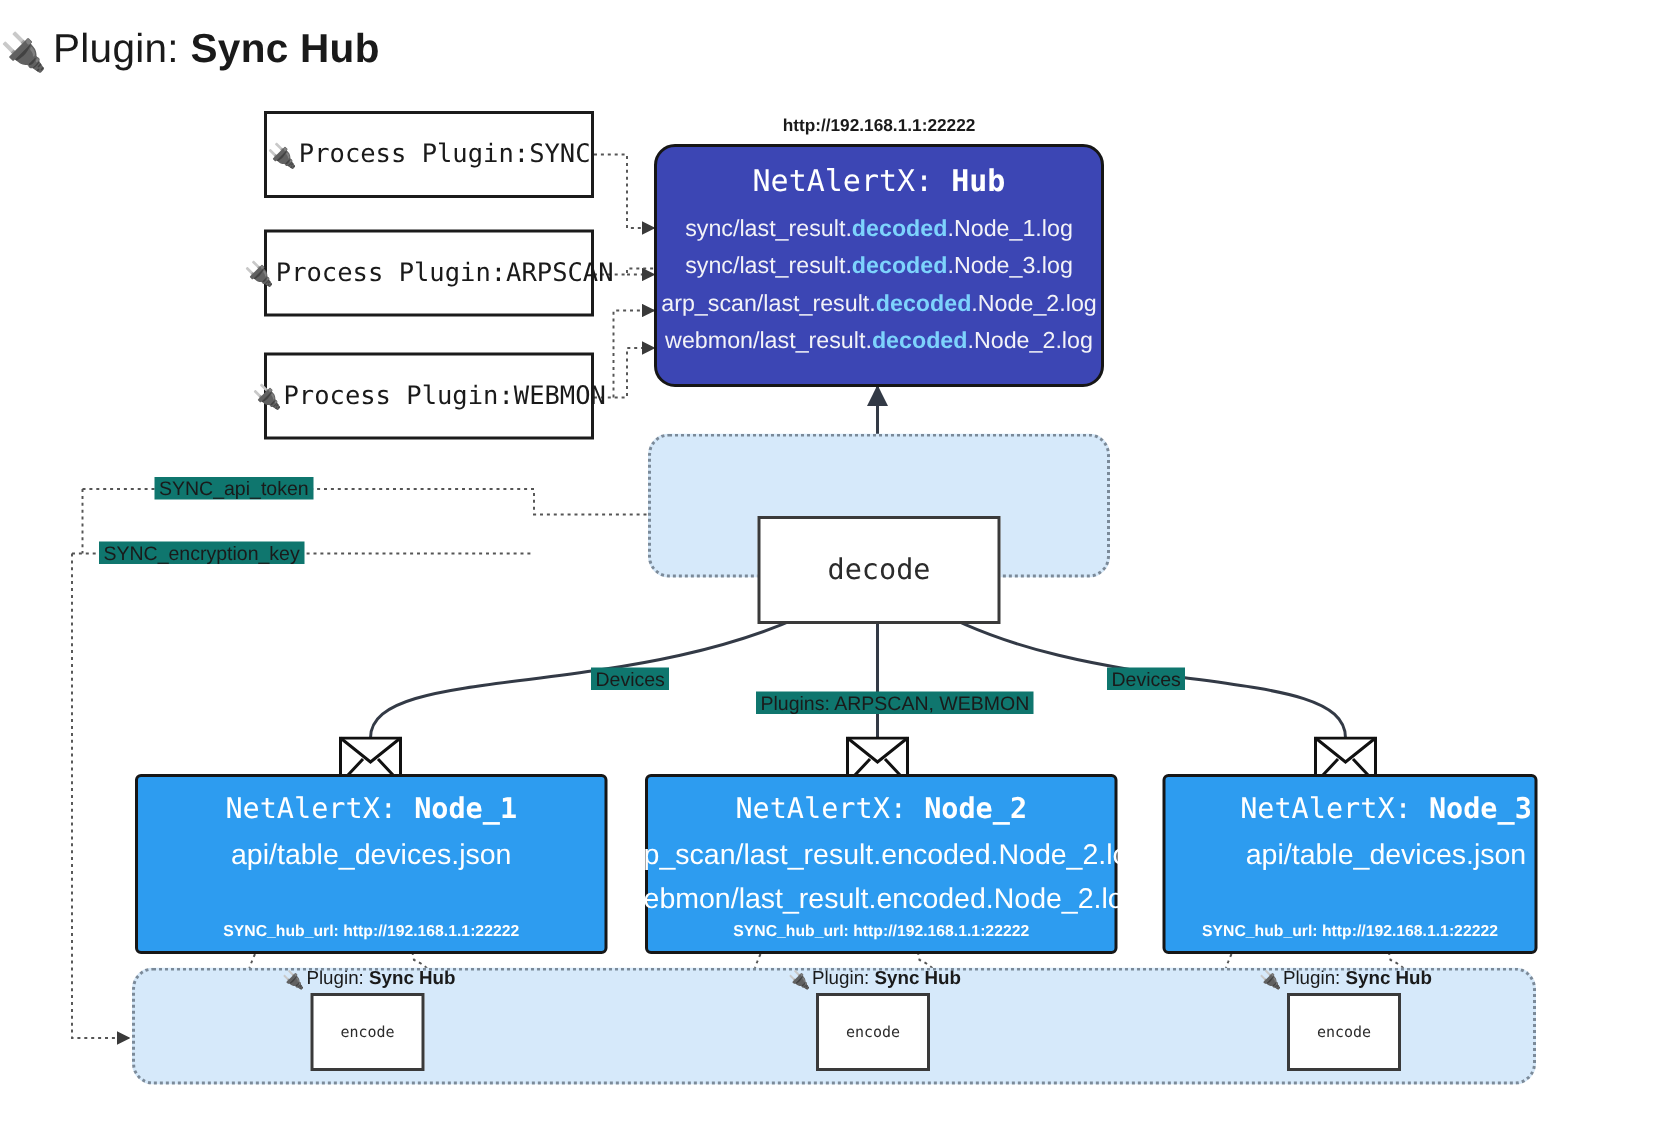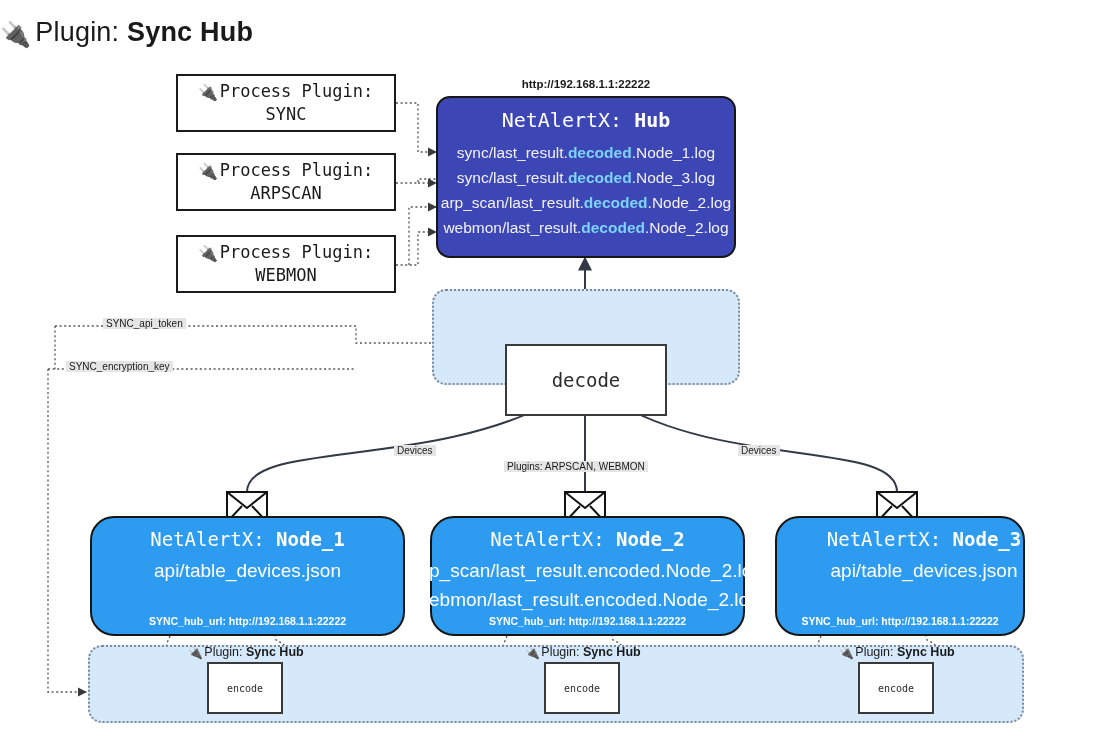--- a/index.html
+++ b/index.html
@@ -20,21 +20,21 @@
   }
   #title .plug{font-size:25px;margin-right:4px;vertical-align:-2px;}
   #title .lbl{font-weight:400;}
   #title .nm{font-weight:700;}
 
   
   .procbox{
     border:2px solid #1b1b1b;background:#ffffff;
     font-family:"DejaVu Sans Mono","Liberation Mono",monospace;
     font-size:17px;line-height:1.35;text-align:center;
-    display:flex;flex-direction:column;align-items:center;justify-content:center;
+    display:flex;flex-direction:row;align-items:center;justify-content:center;
     padding:4px 6px;
   }
   .procbox .l1{white-space:nowrap;}
   .procbox .l1 .plug{
     font-family:"DejaVu Sans",sans-serif;font-size:16px;vertical-align:-1px;margin-right:1px;}
 
   
   #hub{
     background:#3c46b4;border:2px solid #161616;border-radius:14px;
     color:#ffffff;display:flex;flex-direction:column;align-items:center;
@@ -66,39 +66,39 @@
   #decode{font-size:19px;margin-top:44px;}
   .encodebox{font-size:10px;}
 
   .pluglabel{
     position:absolute;white-space:nowrap;font-size:12.5px;color:#1a1a1a;text-align:center;}
   .pluglabel .plug{font-size:12px;vertical-align:-1px;margin-right:1px;}
   .pluglabel b{font-weight:700;}
 
   
   .netnode{
-    background:#2d9cf0;border:2px solid #161616;border-radius:24px;
+    background:#2d9cf0;border:2px solid #161616;border-radius:4px;
     color:#ffffff;display:flex;flex-direction:column;align-items:center;
     padding-top:10px;
   }
   .netnode .ntitle{
     font-family:"DejaVu Sans Mono","Liberation Mono",monospace;
     font-size:19px;white-space:nowrap;margin-bottom:6px;}
   .netnode .ntitle b{font-weight:700;}
   .netnode .nline{font-size:19px;line-height:1.55;white-space:nowrap;color:#ffffff;}
   .netnode .nfoot{
     position:absolute;bottom:7px;left:0;width:100%;text-align:center;
     font-size:10.5px;font-weight:700;color:#ffffff;white-space:nowrap;}
 
   
   .envelope{position:absolute;}
 
   
   .edgelabel{
-    position:absolute;background:#e5e5e5;font-size:10px;color:#1a1a1a;
+    position:absolute;background:#0f766e;font-size:13px;color:#1a1a1a;
     white-space:nowrap;padding:0 3px;text-align:center;}
 </style>
 </head>
 <body>
 
 <div id="canvas">
 
   <div id="title">
     <span class="plug">🔌</span><span class="lbl">Plugin: </span><span class="nm">Sync Hub</span>
   </div>

